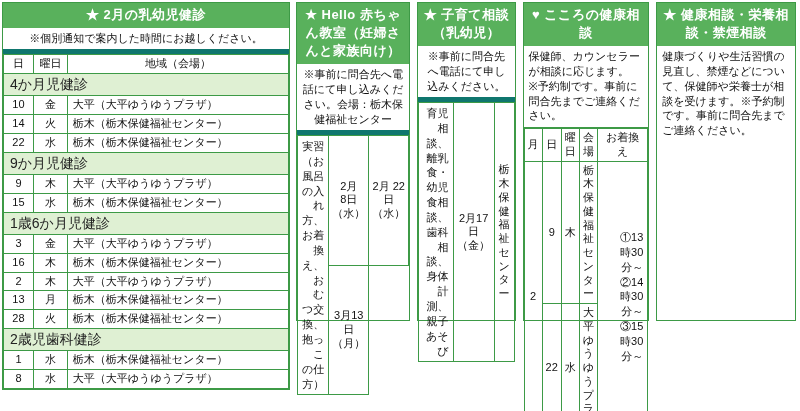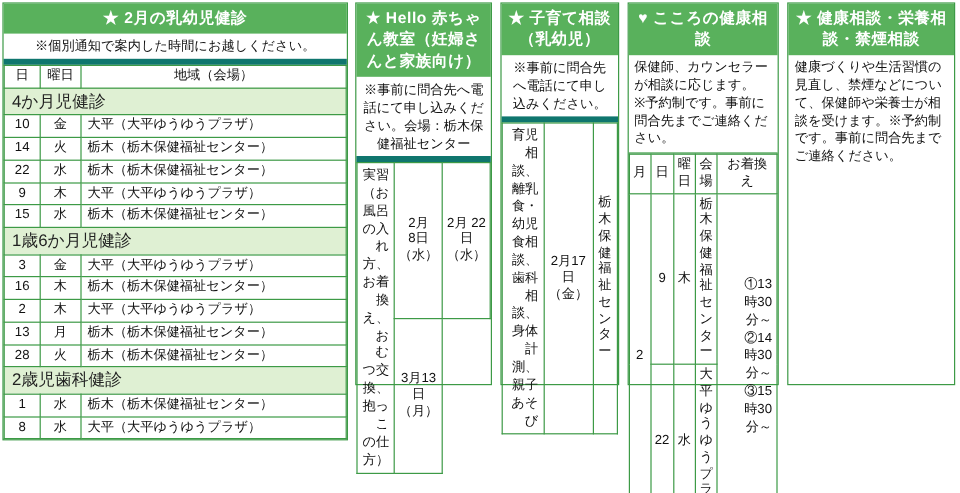--- a/index.html
+++ b/index.html
@@ -135,20 +135,23 @@
             <td>火</td>
             <td class="left">栃木（栃木保健福祉センター）</td>
           </tr>
           <tr>
             <td>22</td>
             <td>水</td>
             <td class="left">栃木（栃木保健福祉センター）</td>
           </tr>
 
           <tr>
+            <td class="grp" colspan="3">9か月児健診</td>
+          </tr>
+          <tr>
             <td>9</td>
             <td>木</td>
             <td class="left">大平（大平ゆうゆうプラザ）</td>
           </tr>
           <tr>
             <td>15</td>
             <td>水</td>
             <td class="left">栃木（栃木保健福祉センター）</td>
           </tr>
 

